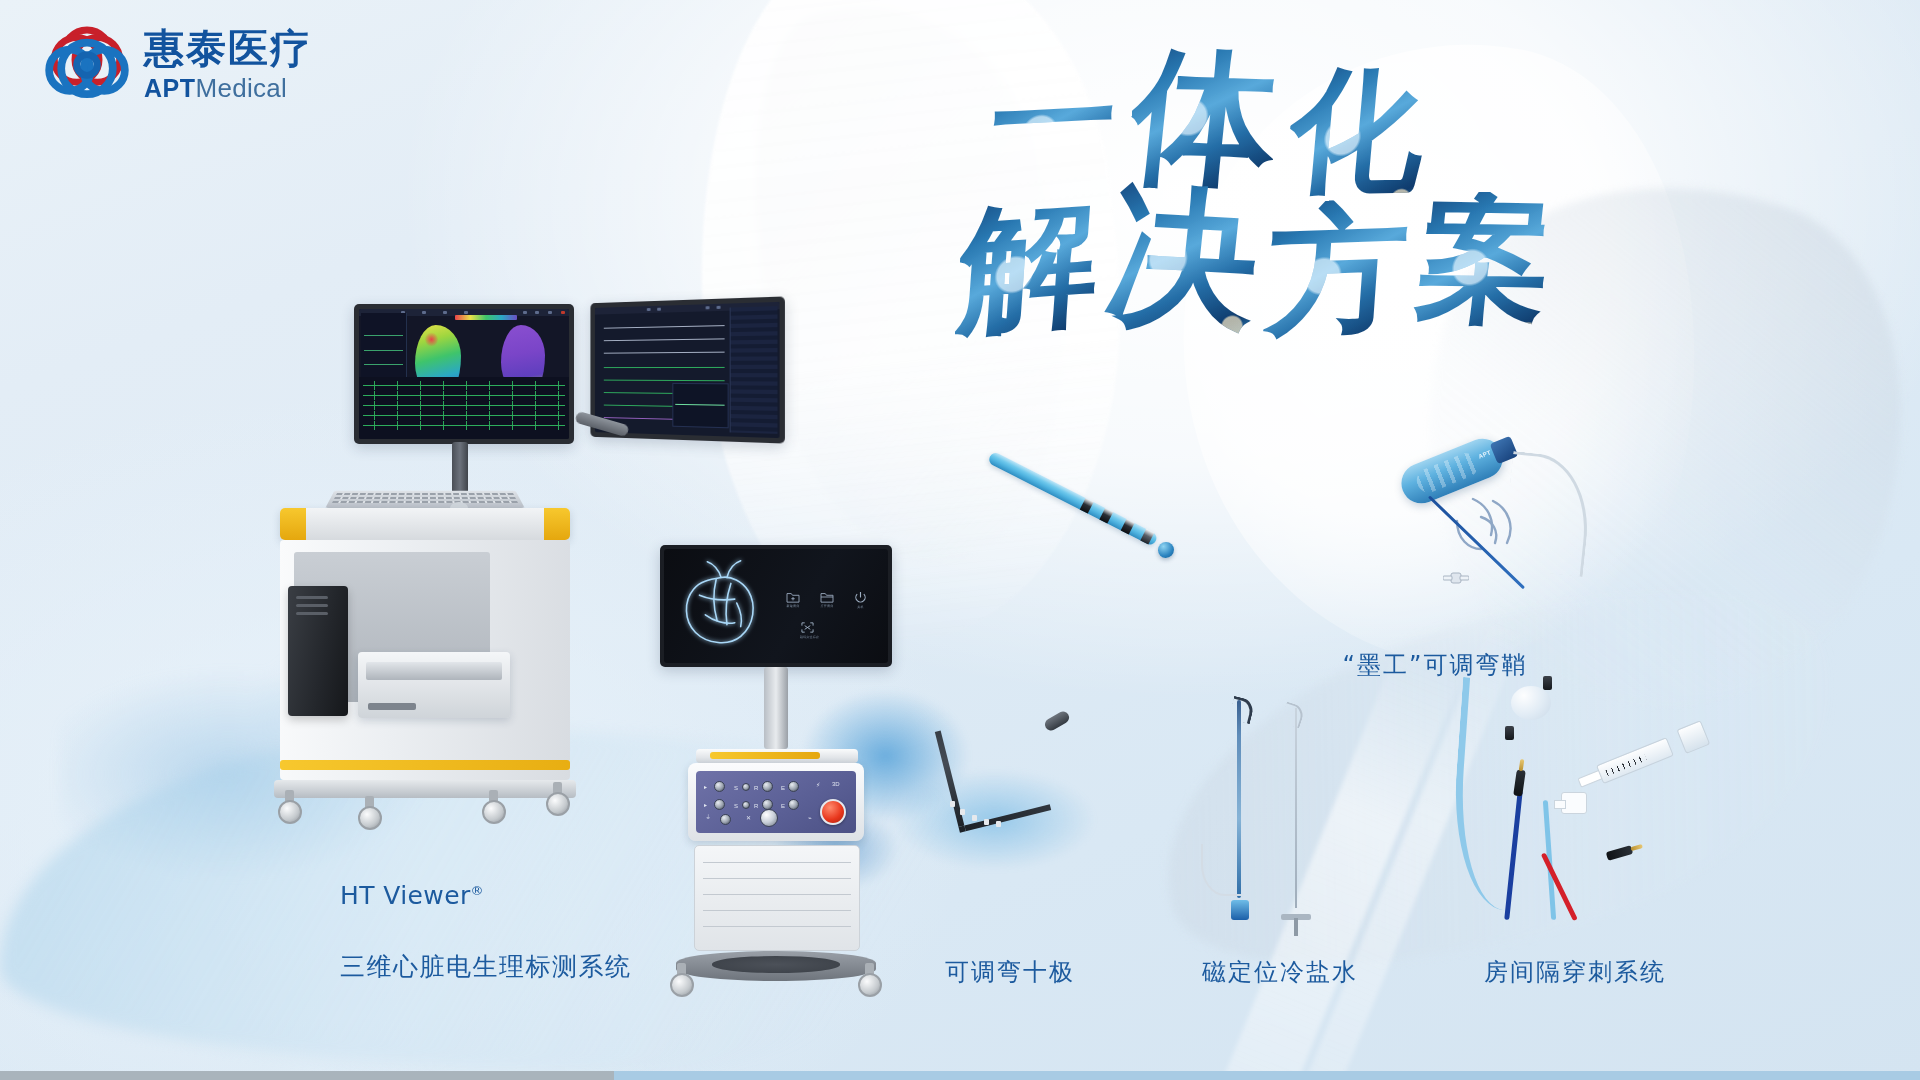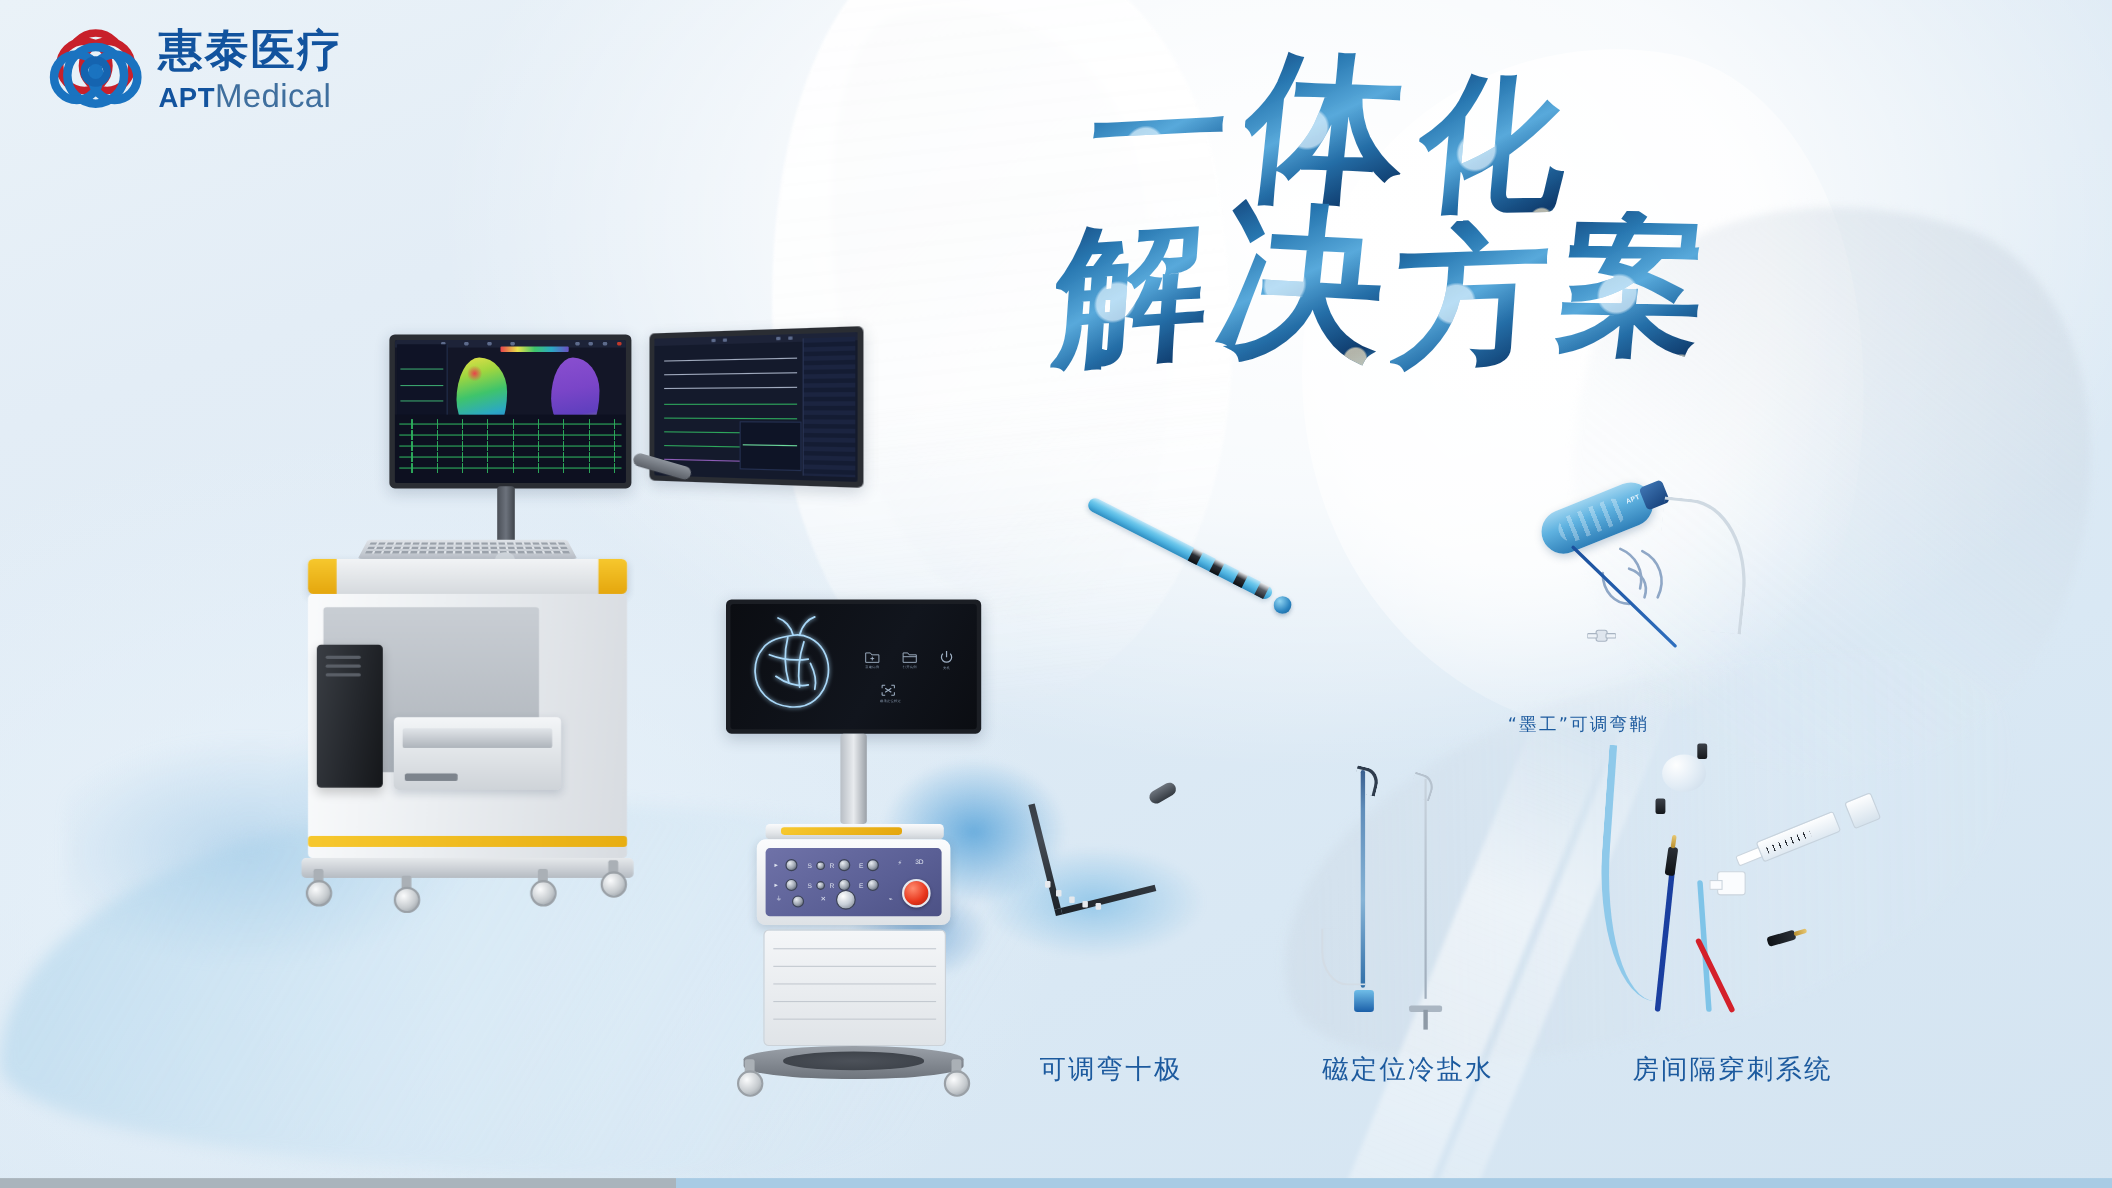--- a/index.html
+++ b/index.html
@@ -98,21 +98,21 @@
   #logo-block { position: absolute; left: 44px; top: 22px; display: flex; align-items: center; gap: 14px; }
   .logo-mark { width: 86px; height: 86px; flex: 0 0 86px; }
   .logo-text { display: flex; flex-direction: column; justify-content: center; }
   .logo-cn {
     font-size: 40px; font-weight: bold; color: #12539e;
     letter-spacing: 2px; line-height: 1.05;
     font-family: "DejaVu Sans", "Liberation Sans", sans-serif;
   }
   .logo-en { display: flex; align-items: baseline; margin-top: 4px; }
   .logo-en .apt { font-size: 25px; font-weight: bold; color: #12539e; letter-spacing: .5px; }
-  .logo-en .med { font-size: 30px; font-weight: normal; color: #3f6f9e; letter-spacing: .3px; }
+  .logo-en .med { font-size: 26px; font-weight: normal; color: #3f6f9e; letter-spacing: .3px; }
 
   
   #headline { position: absolute; left: 960px; top: 48px; width: 640px; height: 300px; }
   .calli-row { position: absolute; display: flex; }
   .calli-row.r1 { left: 30px; top: 10px; gap: 14px; }
   .calli-row.r2 { left: 0px; top: 140px; gap: 10px; }
   .ch {
     font-family: "DejaVu Sans", "Liberation Sans", sans-serif;
     font-weight: bold;
     font-size: 132px;
@@ -320,21 +320,21 @@
     font-family: "DejaVu Sans", "Liberation Sans", sans-serif;
     line-height: 1.42;
     white-space: pre-line;
     letter-spacing: 1px;
   }
   #label-htviewer { left: 340px; top: 842px; font-size: 25px; text-align: left; }
   #label-htviewer .en { font-size: 25px; letter-spacing: .4px; display:block; }
   #label-htviewer .en sup { font-size: 13px; vertical-align: super; }
   #label-htviewer .cn { font-size: 25px; display:block; letter-spacing: 1.5px; }
   #label-ablation { left: 1040px; top: 620px; font-size: 24px; text-align: center; transform: translateX(-50%); letter-spacing: 2px; }
-  #label-sheath   { left: 1435px; top: 648px; font-size: 16px; text-align: center; transform: translateX(-50%); letter-spacing: 2px; }
+  #label-sheath   { left: 1435px; top: 648px; font-size: 24px; text-align: center; transform: translateX(-50%); letter-spacing: 2px; }
   #label-deca     { left: 1010px; top: 955px; font-size: 24px; text-align: center; transform: translateX(-50%); letter-spacing: 2px; }
   #label-ts       { left: 1280px; top: 955px; font-size: 24px; text-align: center; transform: translateX(-50%); letter-spacing: 2px; }
   #label-pace     { left: 1575px; top: 955px; font-size: 24px; text-align: center; transform: translateX(-50%); letter-spacing: 2px; }
 </style>
 </head>
 <body>
 
 <div id="stage">
 
   <div class="wash ink-grey-1"></div>
@@ -669,20 +669,24 @@
     <div class="stopcock"></div>
     <div class="syringe">
       <div class="syr-nose"></div>
       <div class="syr-barrel">
           <i></i>
         </div>
       <div class="syr-plunger"></div>
     </div>
   </div>
 
+  <div class="label" id="label-htviewer">
+    <span class="en"><span>HT Viewer</span><sup>®</sup></span>
+    <span class="cn">三维心脏电生理标测系统</span>
+  </div>
 
 
   <div class="label" id="label-sheath">“墨工”可调弯鞘</div>
   <div class="label" id="label-deca">可调弯十极</div>
   <div class="label" id="label-ts">磁定位冷盐水</div>
   <div class="label" id="label-pace">房间隔穿刺系统</div>
 
   <div class="bottom-strip"></div>
 </div>
 

